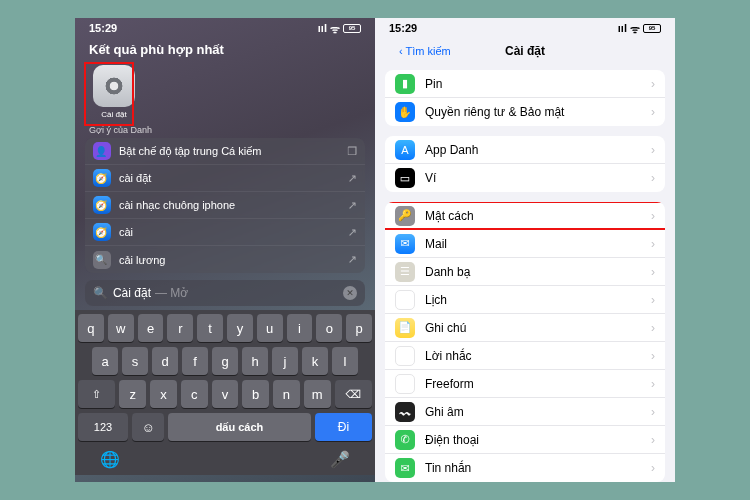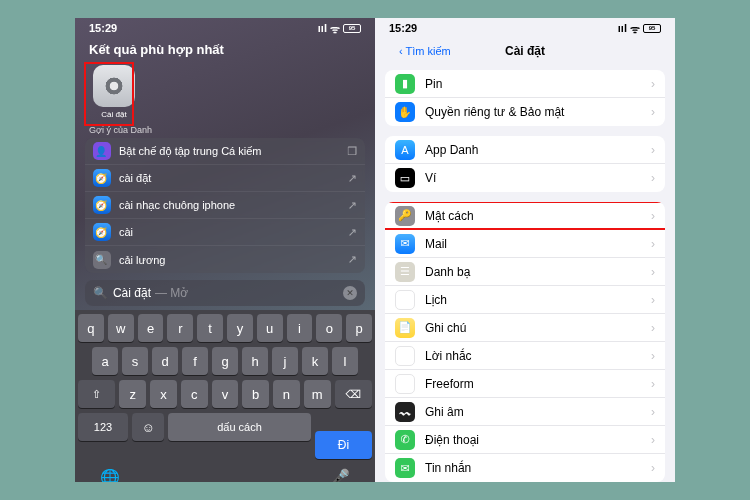--- a/index.html
+++ b/index.html
@@ -148,22 +148,22 @@
   height: 28px;
   flex: 1;
   border-radius: 4px;
   display: flex; align-items: center; justify-content: center;
   font-size: 13px;
   box-shadow: 0 1px 0 rgba(0,0,0,.5);
 }
 .krow2 { padding: 0 14px; }
 .key-dark { background: #54545c; }
 .key-wide { flex: 1.4; font-size: 11px; }
-.key-space { flex: 4; font-size: 11px; }
-.key-go { background: #2f7af6; flex: 1.6; font-size: 12px; margin-top: 18px; }
+.key-space { flex: 4; font-size: 11px; font-weight: bold; }
+.key-go { background: #2f7af6; flex: 1.6; font-size: 12px; }
 .kb-bottom {
   display:flex; justify-content: space-between; padding: 4px 22px 0;
   color: #d7d7dc; font-size: 16px;
 }
 
 
 .back-row {
   display:flex; align-items:center; justify-content:center;
   position: relative;
   height: 26px;

